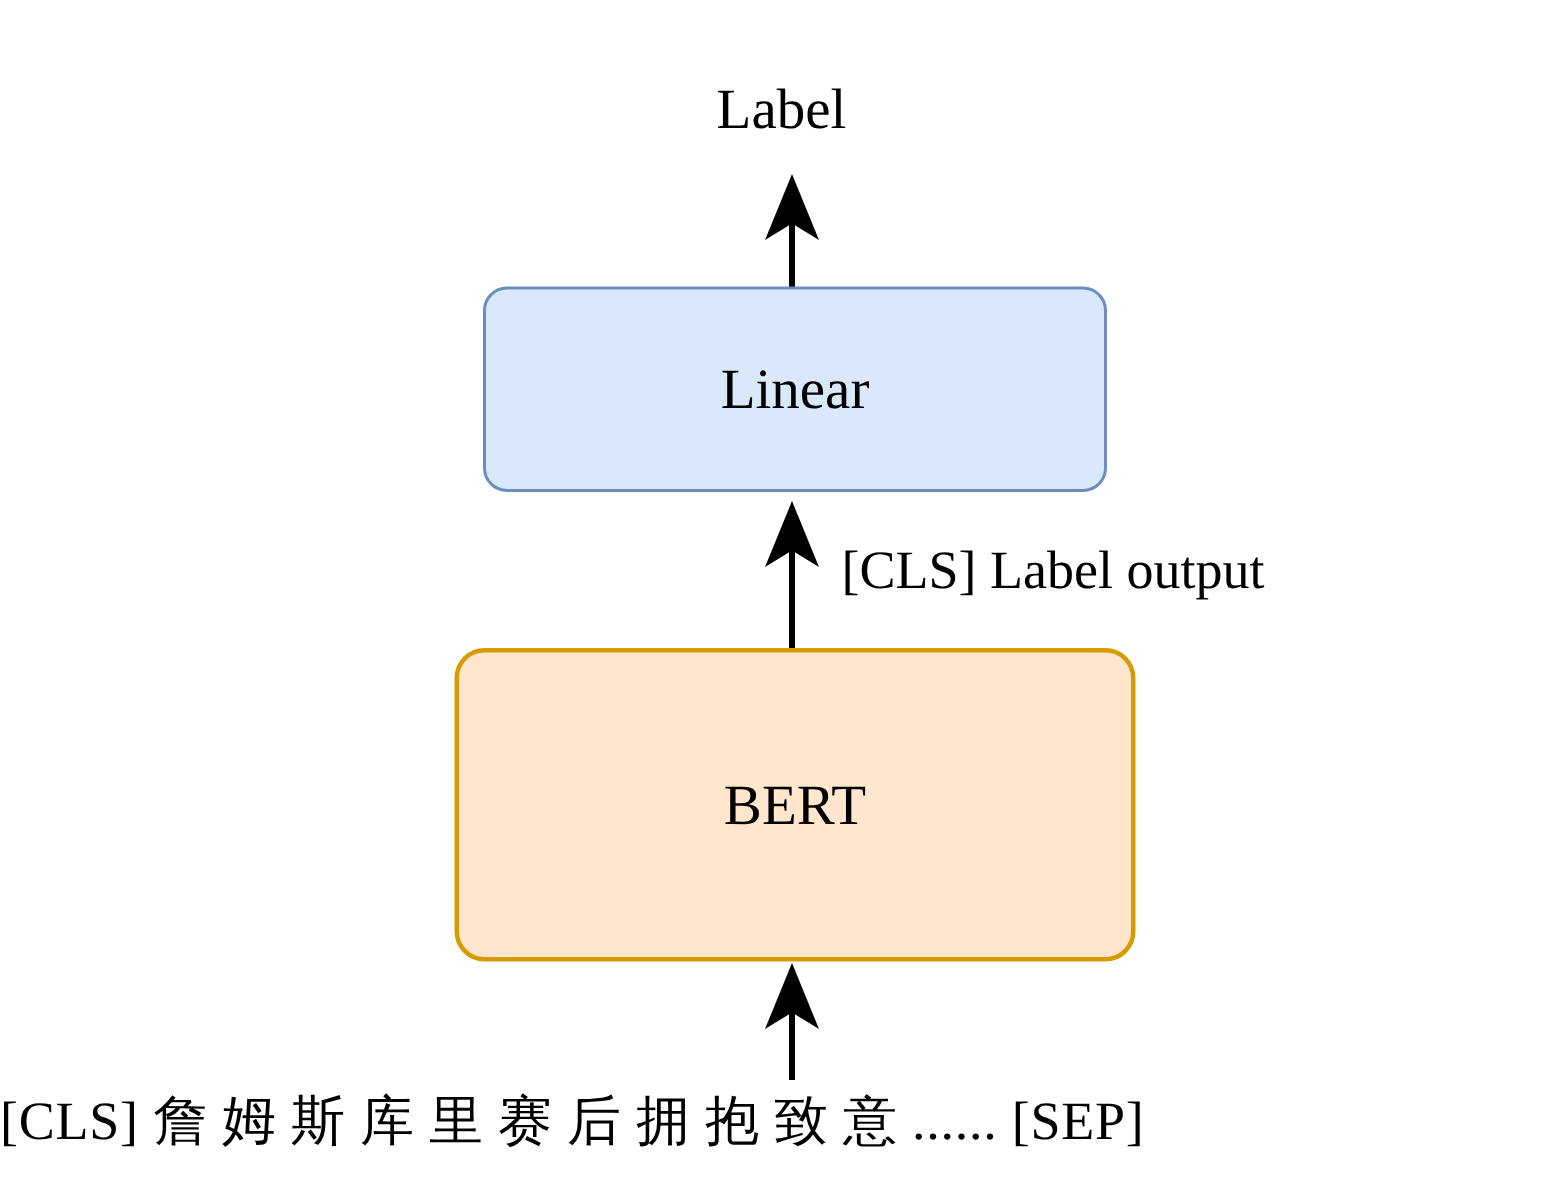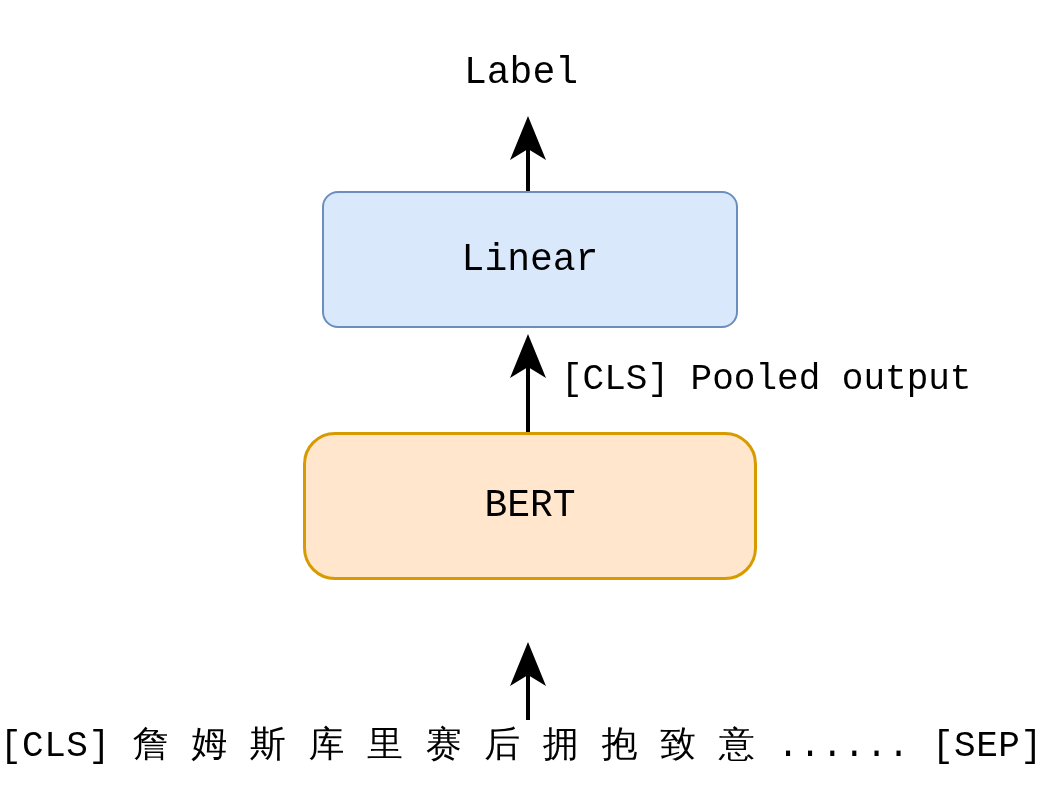--- a/index.html
+++ b/index.html
@@ -6,21 +6,21 @@
     margin: 0;
     padding: 0;
     background: #ffffff;
   }
   #canvas {
     position: relative;
     width: 1042px;
     height: 800px;
     background: #ffffff;
     overflow: hidden;
-    font-family: Liberation Mono, monospace;
+    font-family: Liberation Serif, serif;
     color: #000000;
   }
 
   
   .text-node {
     position: absolute;
     color: #000000;
     white-space: nowrap;
     line-height: 1;
   }
@@ -70,24 +70,24 @@
     height: 137px;
     background: #dae8fc;
     border: 2px solid #6c8ebf;
     border-radius: 16px;
   }
 
   #bert-box {
     left: 303px;
     top: 432px;
     width: 454px;
-    height: 148px;
+    height: 209px;
     background: #ffe6cc;
     border: 3px solid #d79b00;
-    border-radius: 32px;
+    border-radius: 20px;
   }
 
   
   .arrow {
     position: absolute;
     overflow: visible;
   }
   #arrow-to-label   { left: 498px; top: 110px; }
   #arrow-to-linear  { left: 498px; top: 330px; }
   #arrow-to-bert    { left: 498px; top: 640px; }
@@ -106,21 +106,21 @@
 
   <div class="box" id="linear-box">
     <span class="box-label">Linear</span>
   </div>
 
   <svg class="arrow" id="arrow-to-linear" width="60" height="104" viewBox="0 0 60 104">
     <line x1="30" y1="104" x2="30" y2="26" stroke="#000000" stroke-width="4"></line>
     <path d="M 30 4 L 48 48 L 30 37 L 12 48 Z" fill="#000000"></path>
   </svg>
 
-  <div class="text-node" id="pooled-output-text">[CLS] Pooled output</div>
+  <div class="text-node" id="pooled-output-text">[CLS] Label output</div>
 
   <div class="box" id="bert-box">
     <span class="box-label">BERT</span>
   </div>
 
   <svg class="arrow" id="arrow-to-bert" width="60" height="80" viewBox="0 0 60 80">
     <line x1="30" y1="80" x2="30" y2="26" stroke="#000000" stroke-width="4"></line>
     <path d="M 30 2 L 48 46 L 30 35 L 12 46 Z" fill="#000000"></path>
   </svg>
 

